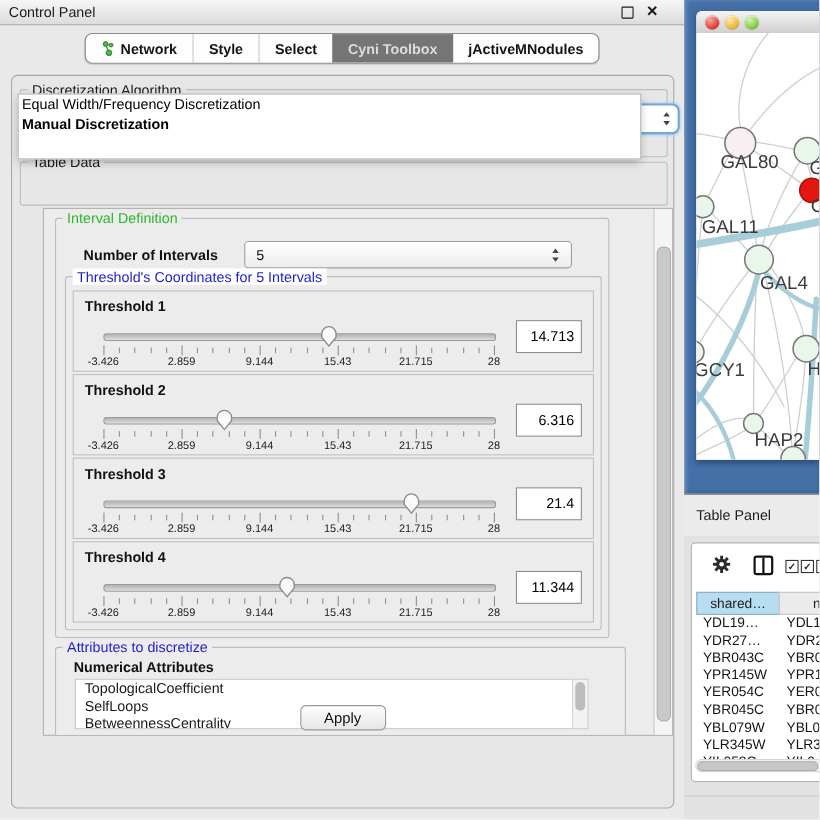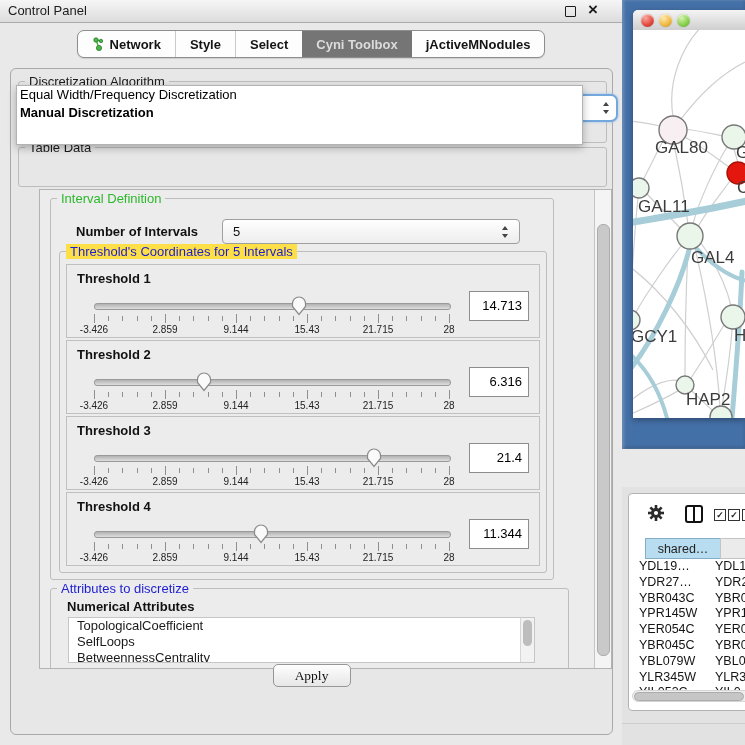--- a/index.html
+++ b/index.html
@@ -50,21 +50,21 @@
   
   .scrollpane{position:absolute;left:28px;top:120px;width:571px;height:478px;background:#ececec;
     border:1px solid #b3b3b3;overflow:hidden;}
   .v-scrollbar{position:absolute;right:0;top:0;width:16px;height:100%;background:#f4f4f4;border-left:1px solid #c4c4c4;}
   .v-thumb{position:absolute;left:2px;top:34px;width:11px;height:430px;background:#c9c9c9;border:1px solid #adadad;border-radius:6px;}
   .iv-group{left:10px;top:8px;width:502px;height:380px;background:#ececec;}
   .iv-group>.group-title{background:#ececec;color:var(--group-title-green,#2db82d);}
   .num-label{position:absolute;left:25px;top:25px;font-size:13px;font-weight:700;color:#111;}
   .num-combo{left:171px;top:20px;width:286px;height:23px;border-radius:4px;padding-left:10px;}
   .th-group{left:8px;top:52px;width:486px;height:320px;background:#ececec;}
-  .th-group>.group-title{background:#fde047;color:var(--group-title-blue,#1d1dd1);}
+  .th-group>.group-title{background:#ffffff;color:var(--group-title-blue,#1d1dd1);}
   .tpanel{position:absolute;left:6px;width:472px;height:72px;background:#ececec;border:1px solid #c0c0c0;}
   .tpanel-title{position:absolute;left:10px;top:6px;font-size:13px;font-weight:700;color:#111;}
   .slider{position:absolute;left:27px;top:38px;width:355px;height:30px;}
   .track{position:absolute;left:0;top:0;width:100%;height:5px;border-radius:3px;
     background:linear-gradient(#b2b2b2,#dedede);border:1px solid #9a9a9a;}
   .thumb{position:absolute;top:-8px;transform:translateX(-50%);}
   .ticks{position:absolute;left:0;top:11px;width:100%;height:9px;}
   .tick{position:absolute;width:1px;background:#8f8f8f;}
   .tick.minor{top:2px;height:5px;}
   .tick.major{top:0;height:9px;}
@@ -73,23 +73,23 @@
   .value-box{position:absolute;right:10px;top:26px;width:52px;height:28px;background:#fff;
     border:1px solid #8e8e8e;font-size:13px;color:#000;text-align:right;line-height:28px;padding-right:6px;}
   .attr-group{left:10px;top:398px;width:517px;height:92px;background:#ececec;}
   .attr-group>.group-title{background:#ececec;color:var(--group-title-blue,#1d1dd1);}
   .attr-sub{position:absolute;left:16px;top:10px;font-size:13px;font-weight:700;color:#111;}
   .attr-list{position:absolute;left:17px;top:28px;width:465px;height:44px;background:#fff;
     border:1px solid #c6c6c6;overflow:hidden;}
   .attr-item{font-size:13px;color:#1a1a1a;padding-left:8px;line-height:16px;white-space:nowrap;}
   .list-sb{position:absolute;right:0;top:0;width:13px;height:100%;background:#f2f2f2;border-left:1px solid #d6d6d6;}
   .list-sb .lthumb{position:absolute;left:1.5px;top:2px;width:9px;height:26px;background:#bdbdbd;border-radius:5px;}
-  .apply-btn{position:absolute;left:50%;transform:translateX(-50%);top:595px;width:78px;height:23px;
+  .apply-btn{position:absolute;left:50%;transform:translateX(-50%);top:572px;width:78px;height:23px;
     background:linear-gradient(#fefefe,#e6e6e6);border:1px solid #979797;border-radius:5px;
-    font-size:13.5px;color:#111;font-family:Liberation Serif, serif;}
+    font-size:13.5px;color:#111;font-family:Liberation Sans, sans-serif;}
   
   .net-frame{position:absolute;left:622px;top:0;width:123px;height:449px;background:var(--network-frame-blue,#4470a8);
     box-shadow:inset 2px 0 3px rgba(255,255,255,.25), inset 0 -2px 3px rgba(0,0,0,.2);}
   .net-window{position:absolute;left:11px;top:10px;width:112px;height:408px;background:#fff;border-radius:5px 0 0 0;overflow:hidden;
     box-shadow:0 2px 6px rgba(0,0,0,.35);}
   .net-titlebar{position:absolute;left:0;top:0;width:100%;height:20px;
     background:linear-gradient(#f4f4f4,#cfcfcf);border-bottom:1px solid #9c9c9c;border-radius:5px 0 0 0;}
   .light{position:absolute;top:3.5px;width:13px;height:13px;border-radius:50%;box-shadow:inset 0 1px 1px rgba(255,255,255,.7),0 0 1px rgba(0,0,0,.4);}
   .light.red{left:8px;background:radial-gradient(circle at 35% 30%, #f8a9a0,#e2453a 60%,#a92b20);}
   .light.yellow{left:26px;background:radial-gradient(circle at 35% 30%, #fdeab0,#f0b73e 60%,#c28319);}
@@ -98,21 +98,21 @@
   .tp-header{position:absolute;left:622px;top:449px;width:123px;height:38px;background:#ebebeb;border-top:1px solid #8f8f8f;}
   .tp-title{position:absolute;left:11px;top:11px;font-size:13px;color:#1c1c1c;}
   .tp-body{position:absolute;left:622px;top:487px;width:123px;height:258px;background:#e2e2e2;}
   .tp-divider{position:absolute;left:0;top:236px;width:100%;height:1px;background:#cdcdcd;}
   .tp-card{position:absolute;left:6px;top:6px;width:130px;height:216px;background:#fff;border:1px solid #b2b2b2;border-radius:4px;overflow:hidden;}
   .split-ic{position:absolute;left:56px;top:11px;width:14px;height:14px;border:2px solid #111;border-radius:3px;}
   .split-ic:before{content:"";position:absolute;left:5.5px;top:0;width:2px;height:100%;background:#111;}
   .cb{position:absolute;top:15px;width:10px;height:10px;border:1.4px solid #333;background:#fff;font-size:9px;line-height:10px;text-align:center;color:#222;font-weight:700;}
   .gear-ic{position:absolute;left:19px;top:11px;}
   .tp-head-row{position:absolute;left:0;top:44px;width:100%;height:21px;}
-  .hcell{position:absolute;top:0;height:19px;font-size:12.5px;color:#222;display:flex;align-items:center;justify-content:center;margin-left:12px;}
+  .hcell{position:absolute;top:0;height:19px;font-size:12.5px;color:#222;display:flex;align-items:center;justify-content:center;}
   .hcell.c1{left:4px;width:74px;background:var(--table-header-selected-blue,#b9ddf0);border:1px solid #84aec6;}
   .hcell.c2{left:79px;width:60px;background:#ebebeb;border:1px solid #c4c4c4;justify-content:flex-start;padding-left:30px;}
   .tp-rows{position:absolute;left:0;top:65px;width:100%;height:132px;overflow:hidden;}
   .trow{height:15.8px;font-size:12.5px;color:#141414;position:relative;white-space:nowrap;}
   .trow .cell1{position:absolute;left:10px;top:0;}
   .trow .cell2{position:absolute;left:86px;top:0;}
   .h-scrollbar{position:absolute;left:3px;bottom:8px;width:124px;height:10px;background:#efefef;border:1px solid #d5d5d5;border-radius:6px;}
   .h-thumb{position:absolute;left:1px;top:1px;width:108px;height:7px;background:#c6c6c6;border:1px solid #ababab;border-radius:5px;}
 </style>
 </head>
@@ -466,20 +466,23 @@
             <text x="58" y="233">GAL4</text>
             <text x="-2" y="312">GCY1</text>
             <text x="101" y="311">H</text>
             <text x="53" y="375">HAP2</text>
           </g>
         </svg>
       </div>
     </div>
   </div>
 
+  <div class="tp-header">
+    <span class="tp-title">Table Panel</span>
+  </div>
   <div class="tp-body">
     <div class="tp-card">
       <svg class="gear-ic" width="16" height="16" viewBox="0 0 16 16">
         <g fill="#2b2b2b">
           <rect x="6.7" y="0" width="2.6" height="16"></rect>
           <rect x="0" y="6.7" width="16" height="2.6"></rect>
           <rect x="6.7" y="0" width="2.6" height="16" transform="rotate(45 8 8)"></rect>
           <rect x="6.7" y="0" width="2.6" height="16" transform="rotate(-45 8 8)"></rect>
           <circle cx="8" cy="8" r="5"></circle>
         </g>

